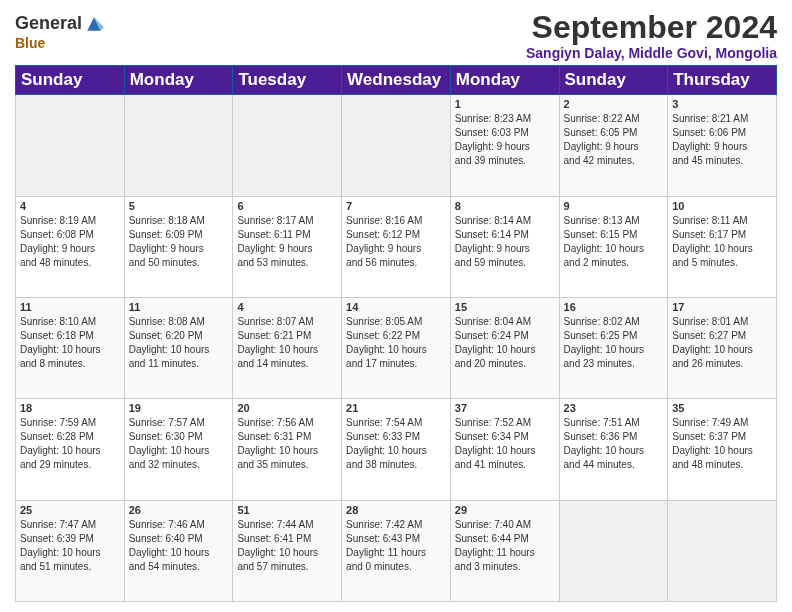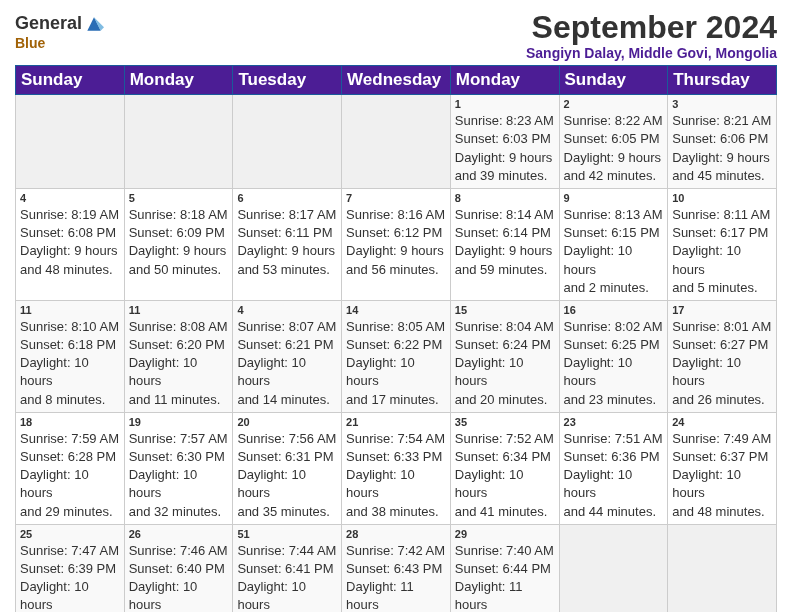--- a/index.html
+++ b/index.html
@@ -76,21 +76,21 @@
       width: 14.28%;
       height: 88px;
     }
     .day-number {
       font-size: 11px;
       font-weight: bold;
       color: #333;
       margin-bottom: 2px;
     }
     .day-info {
-      font-size: 13px;
+      font-size: 10px;
       color: #333;
       line-height: 1.4;
     }
     tbody tr:nth-child(odd) td {
       background-color: #f9f9f9;
     }
     tbody tr:nth-child(even) td {
       background-color: #fff;
     }
     td.empty {
@@ -222,29 +222,29 @@
           </td>
           <td>
             <div class="day-number">20</div>
             <div class="day-info">Sunrise: 7:56 AM<br>Sunset: 6:31 PM<br>Daylight: 10 hours<br>and 35 minutes.</div>
           </td>
           <td>
             <div class="day-number">21</div>
             <div class="day-info">Sunrise: 7:54 AM<br>Sunset: 6:33 PM<br>Daylight: 10 hours<br>and 38 minutes.</div>
           </td>
           <td>
-            <div class="day-number">35</div>
+            <div class="day-number">37</div>
             <div class="day-info">Sunrise: 7:52 AM<br>Sunset: 6:34 PM<br>Daylight: 10 hours<br>and 41 minutes.</div>
           </td>
           <td>
             <div class="day-number">23</div>
             <div class="day-info">Sunrise: 7:51 AM<br>Sunset: 6:36 PM<br>Daylight: 10 hours<br>and 44 minutes.</div>
           </td>
           <td>
-            <div class="day-number">24</div>
+            <div class="day-number">35</div>
             <div class="day-info">Sunrise: 7:49 AM<br>Sunset: 6:37 PM<br>Daylight: 10 hours<br>and 48 minutes.</div>
           </td>
         </tr>
         <tr>
           <td>
             <div class="day-number">25</div>
             <div class="day-info">Sunrise: 7:47 AM<br>Sunset: 6:39 PM<br>Daylight: 10 hours<br>and 51 minutes.</div>
           </td>
           <td>
             <div class="day-number">26</div>

